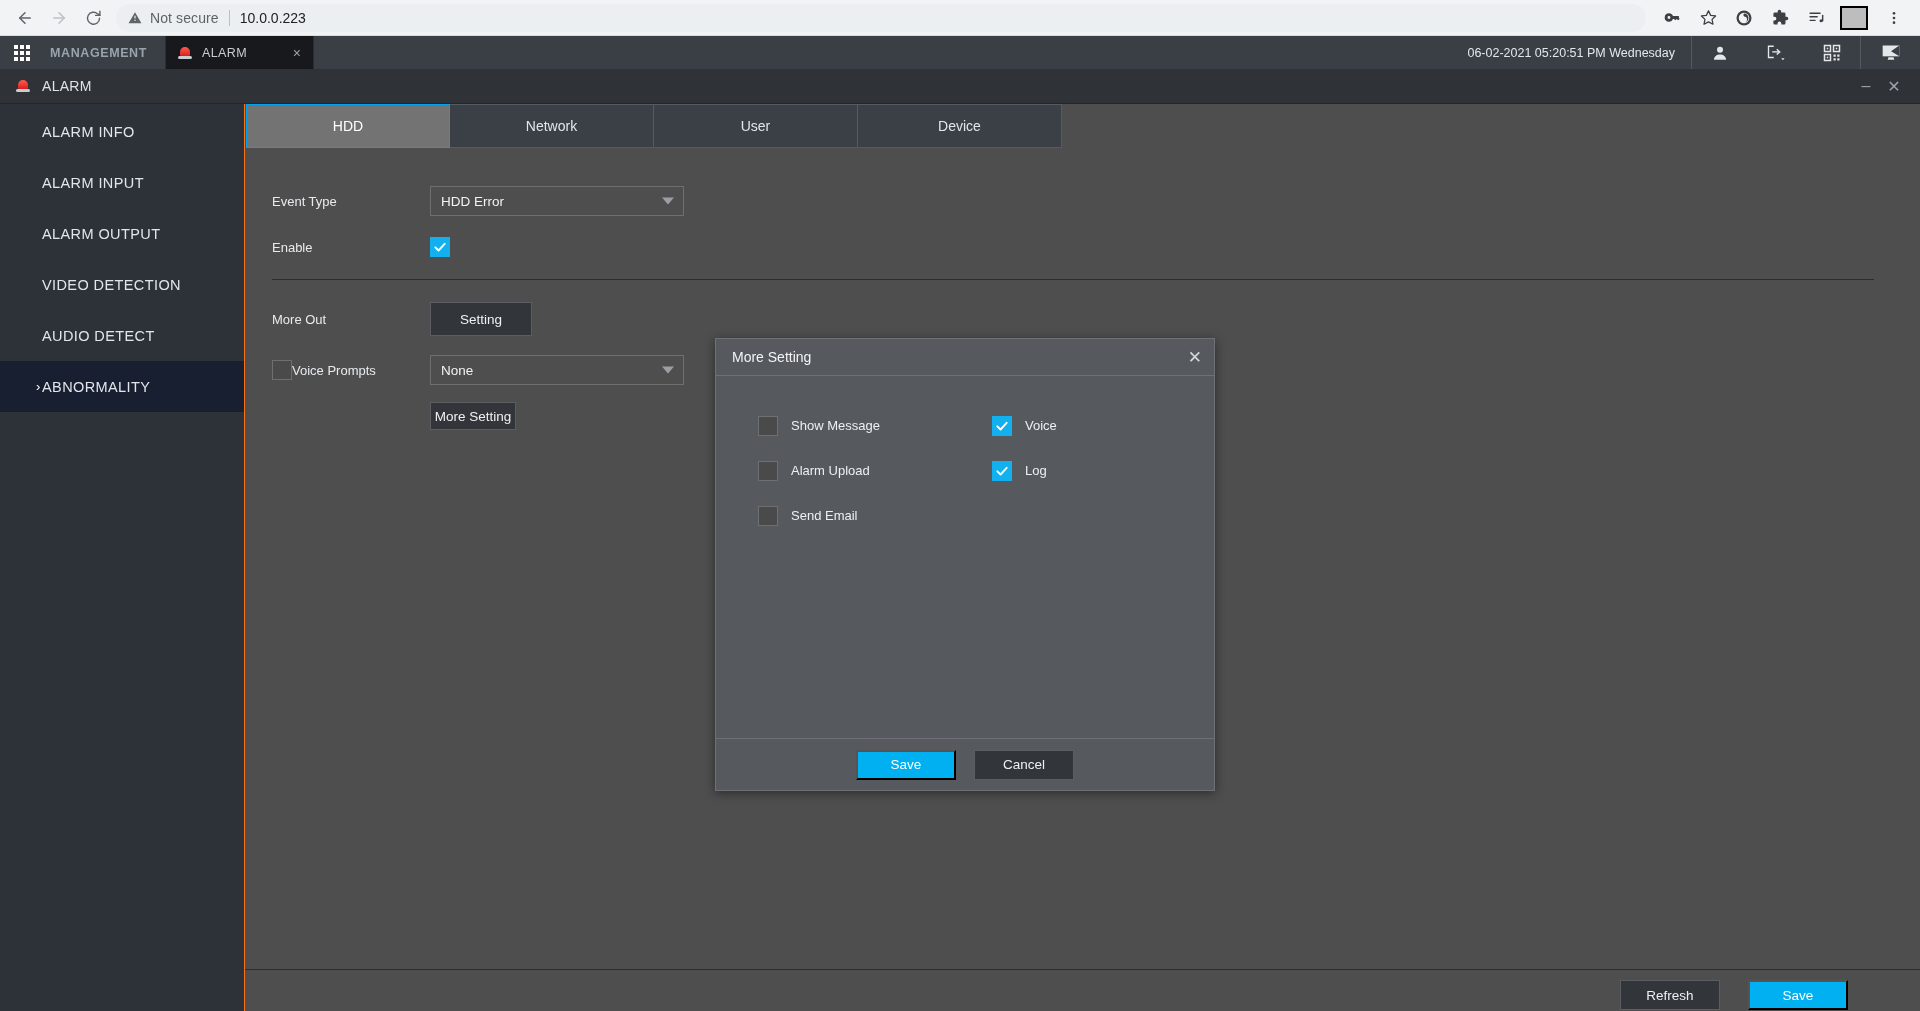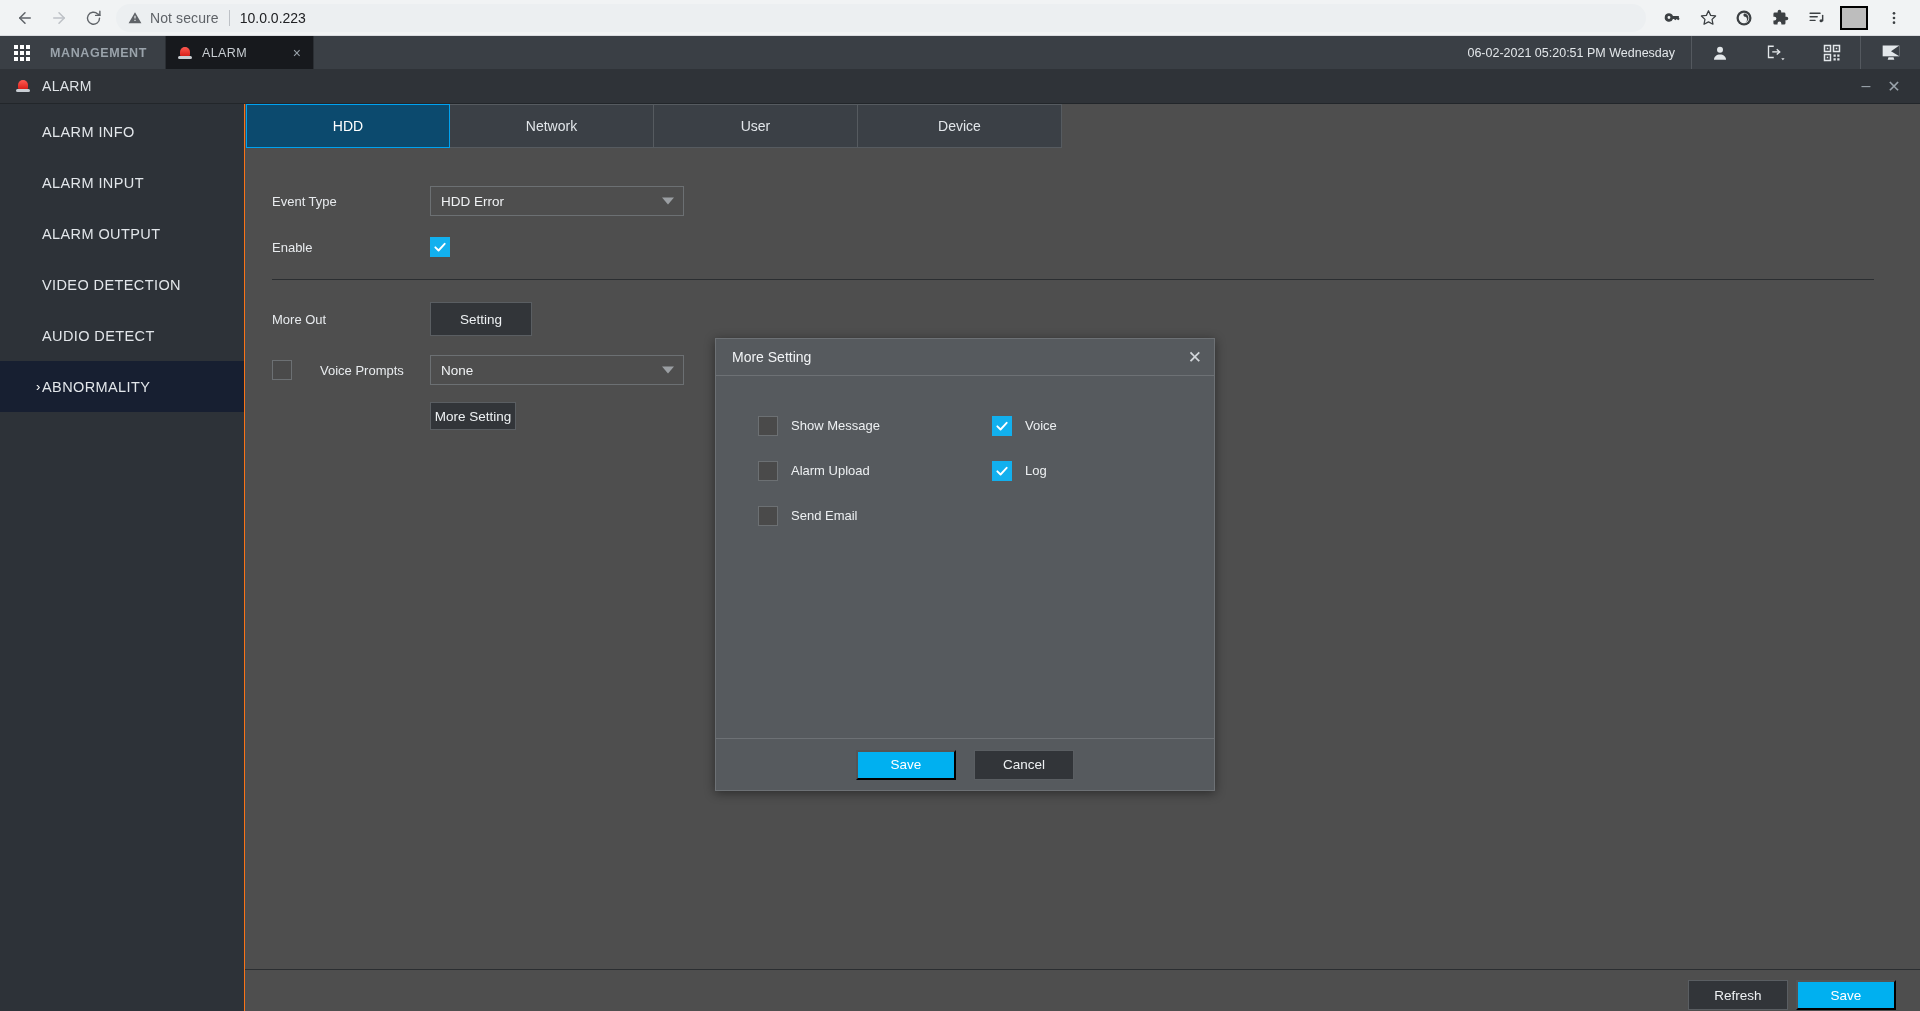--- a/index.html
+++ b/index.html
@@ -194,21 +194,21 @@
     display: flex; align-items: center; justify-content: center;
     font-size: 14px;
     color: #e2e6ea;
     background: #3b4046;
     border-right: 1px solid #565b60;
     border-top: 1px solid #565b60;
     border-bottom: 1px solid #565b60;
   }
   .ctab:first-child { border-left: 1px solid #565b60; }
   .ctab.active {
-    background: #0c4a6e;
+    background: #737373;
     color: #ffffff;
     border-color: #00a2f0;
   }
 
   #form-area { padding: 30px 0 0 0; position: relative; flex: 1 1 auto; }
 
   .frow { display: flex; align-items: center; height: 46px; padding-left: 27px; }
   .flabel {
     width: 158px; flex: 0 0 158px;
     font-size: 13px; color: #e8ebee;
@@ -258,21 +258,21 @@
     font-family: "Liberation Sans", sans-serif;
   }
   #setting-btn { width: 102px; padding: 16px; }
   #more-setting-btn { width: 86px; padding: 0; margin-left: 0; }
 
   .hrule {
     height: 1px; background: #2b2e31;
     margin: 9px 46px 0 27px;
   }
 
-  .inline-cb-row { display: flex; align-items: center; gap: 28px; }
+  .inline-cb-row { display: flex; align-items: center; gap: 0; }
   .inline-cb-row .cb-text { font-size: 13px; color: #e8ebee; }
 
   
   #modal {
     position: absolute;
     left: 470px; top: 190px;
     width: 500px; height: 453px;
     background: #565a5e;
     border: 1px solid #6d7175;
     box-shadow: 0 2px 10px rgba(0,0,0,.45);
@@ -304,22 +304,22 @@
   }
   .m-btn.primary { background: #00b0f0; color: #ffffff; }
   .m-btn.secondary { background: #323539; border: 1px solid #5a5e62; color: #eef1f3; }
 
   
   #content-footer {
     height: 42px;
     border-top: 1px solid #2b2e31;
     background: #4e4e4e;
     display: flex; align-items: flex-start; justify-content: flex-end;
-    gap: 8px;
-    padding: 10px 24px 0 0;
+    gap: 28px;
+    padding: 10px 72px 0 0;
     flex: 0 0 auto;
   }
   .f-btn {
     width: 100px; height: 30px;
     display: flex; align-items: center; justify-content: center;
     font-size: 13.5px;
   }
   .f-btn.secondary { background: #323539; border: 1px solid #5a5e62; color: #eef1f3; }
   .f-btn.primary { background: #00b0f0; color: #ffffff; }
 </style>

